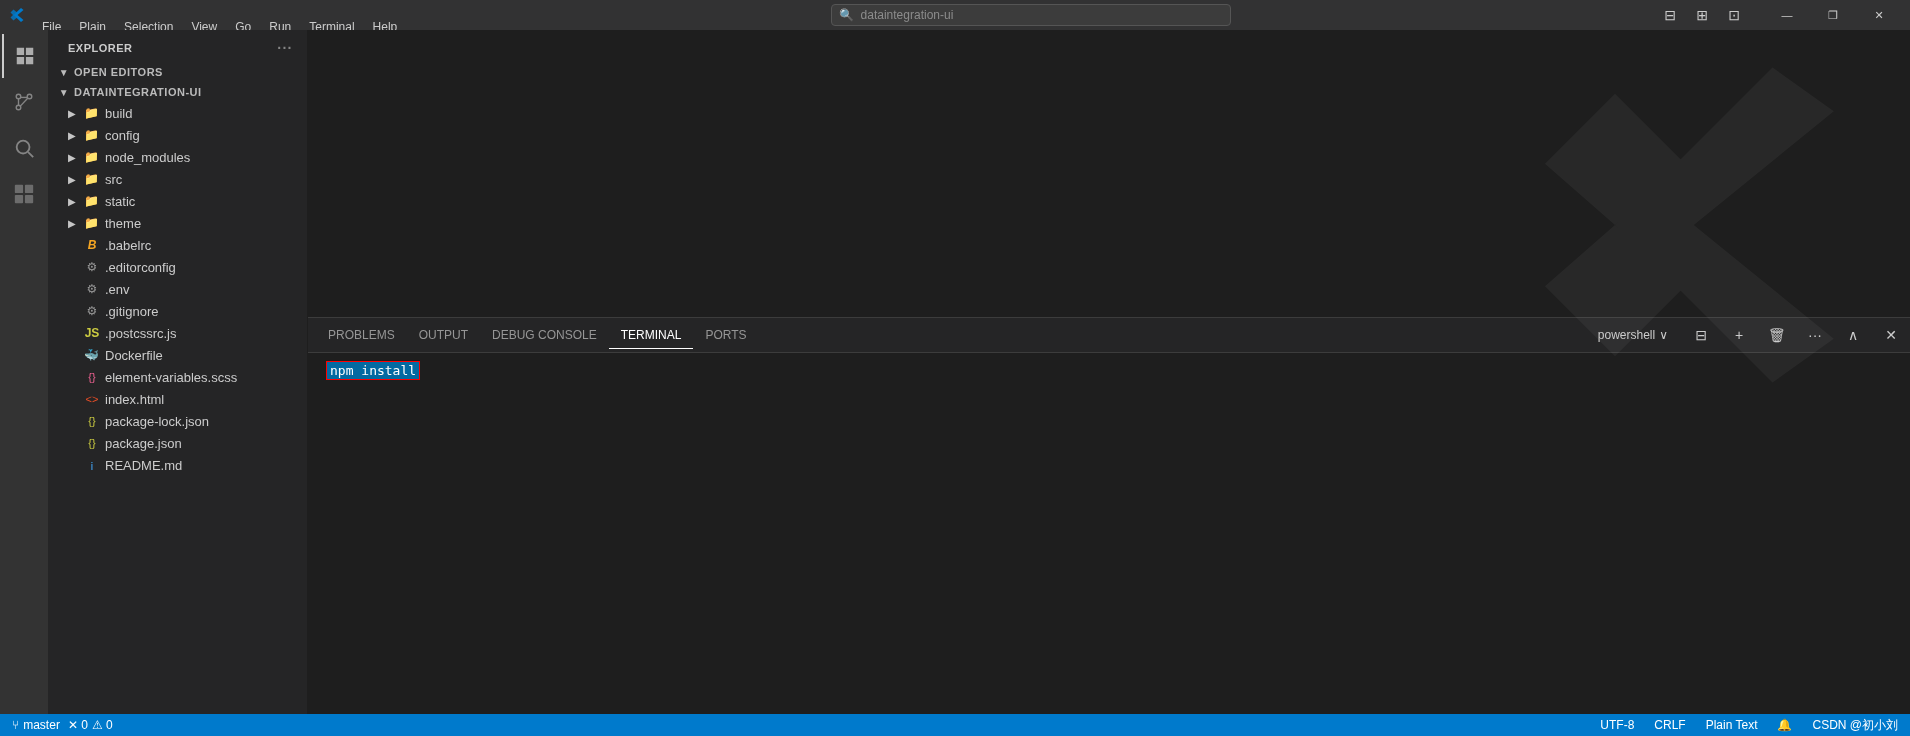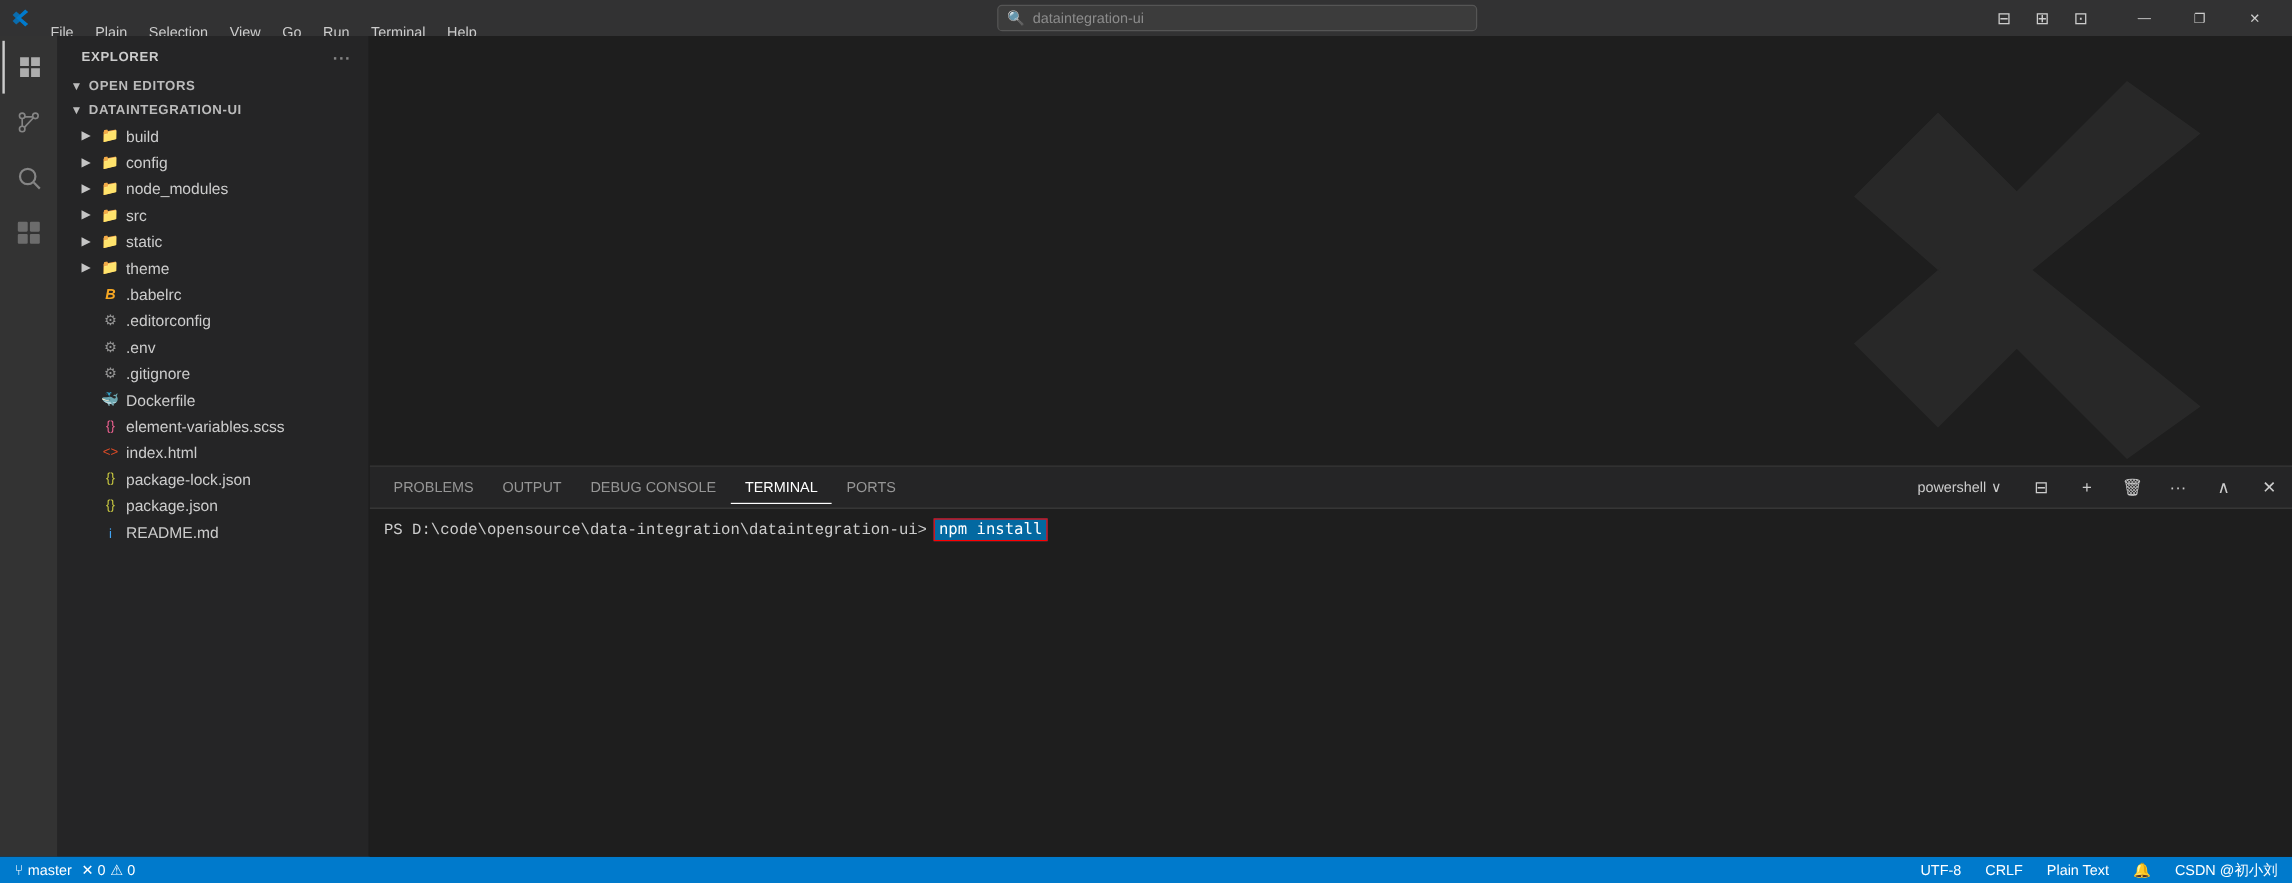--- a/index.html
+++ b/index.html
@@ -240,21 +240,21 @@
       align-items: center;
       justify-content: center;
     }
 
     
     .terminal-panel {
       background: #1e1e1e;
       border-top: 1px solid #3c3c3c;
       display: flex;
       flex-direction: column;
-      height: 326px;
+      height: 397px;
     }
     .terminal-tabs {
       display: flex;
       align-items: center;
       background: #252526;
       height: 35px;
       padding: 0 8px;
       border-bottom: 1px solid #3c3c3c;
     }
     .terminal-tab {
@@ -508,20 +508,25 @@
         <span class="icon-area gear-icon">⚙</span>
         <span class="item-label">.env</span>
       </div>
 
       <div class="tree-item">
         <div class="indent" style="width:34px;"></div>
         <span class="icon-area gear-icon">⚙</span>
         <span class="item-label">.gitignore</span>
       </div>
 
+      <div class="tree-item">
+        <div class="indent" style="width:34px;"></div>
+        <span class="icon-area js-icon">JS</span>
+        <span class="item-label">.postcssrc.js</span>
+      </div>
 
       <div class="tree-item">
         <div class="indent" style="width:34px;"></div>
         <span class="icon-area docker-icon">🐳</span>
         <span class="item-label">Dockerfile</span>
       </div>
 
       <div class="tree-item">
         <div class="indent" style="width:34px;"></div>
         <span class="icon-area scss-icon" style="font-size:11px;">{}</span>
@@ -583,21 +588,20 @@
           <div class="terminal-action-icon">+</div>
           <div class="terminal-action-icon">🗑</div>
           <div class="terminal-action-icon">···</div>
           <div class="terminal-action-icon">∧</div>
           <div class="terminal-action-icon">✕</div>
         </div>
       </div>
 
       <div class="terminal-body">
         <div class="terminal-prompt">
-          <span class="prompt-path">PS D:\code\opensource\data-integration\dataintegration-ui&gt;</span>
           <span class="prompt-gt"> </span>
           <span class="npm-cmd">npm install</span>
         </div>
       </div>
     </div>
   </div>
 
 </div>
 
 <div class="status-bar">

